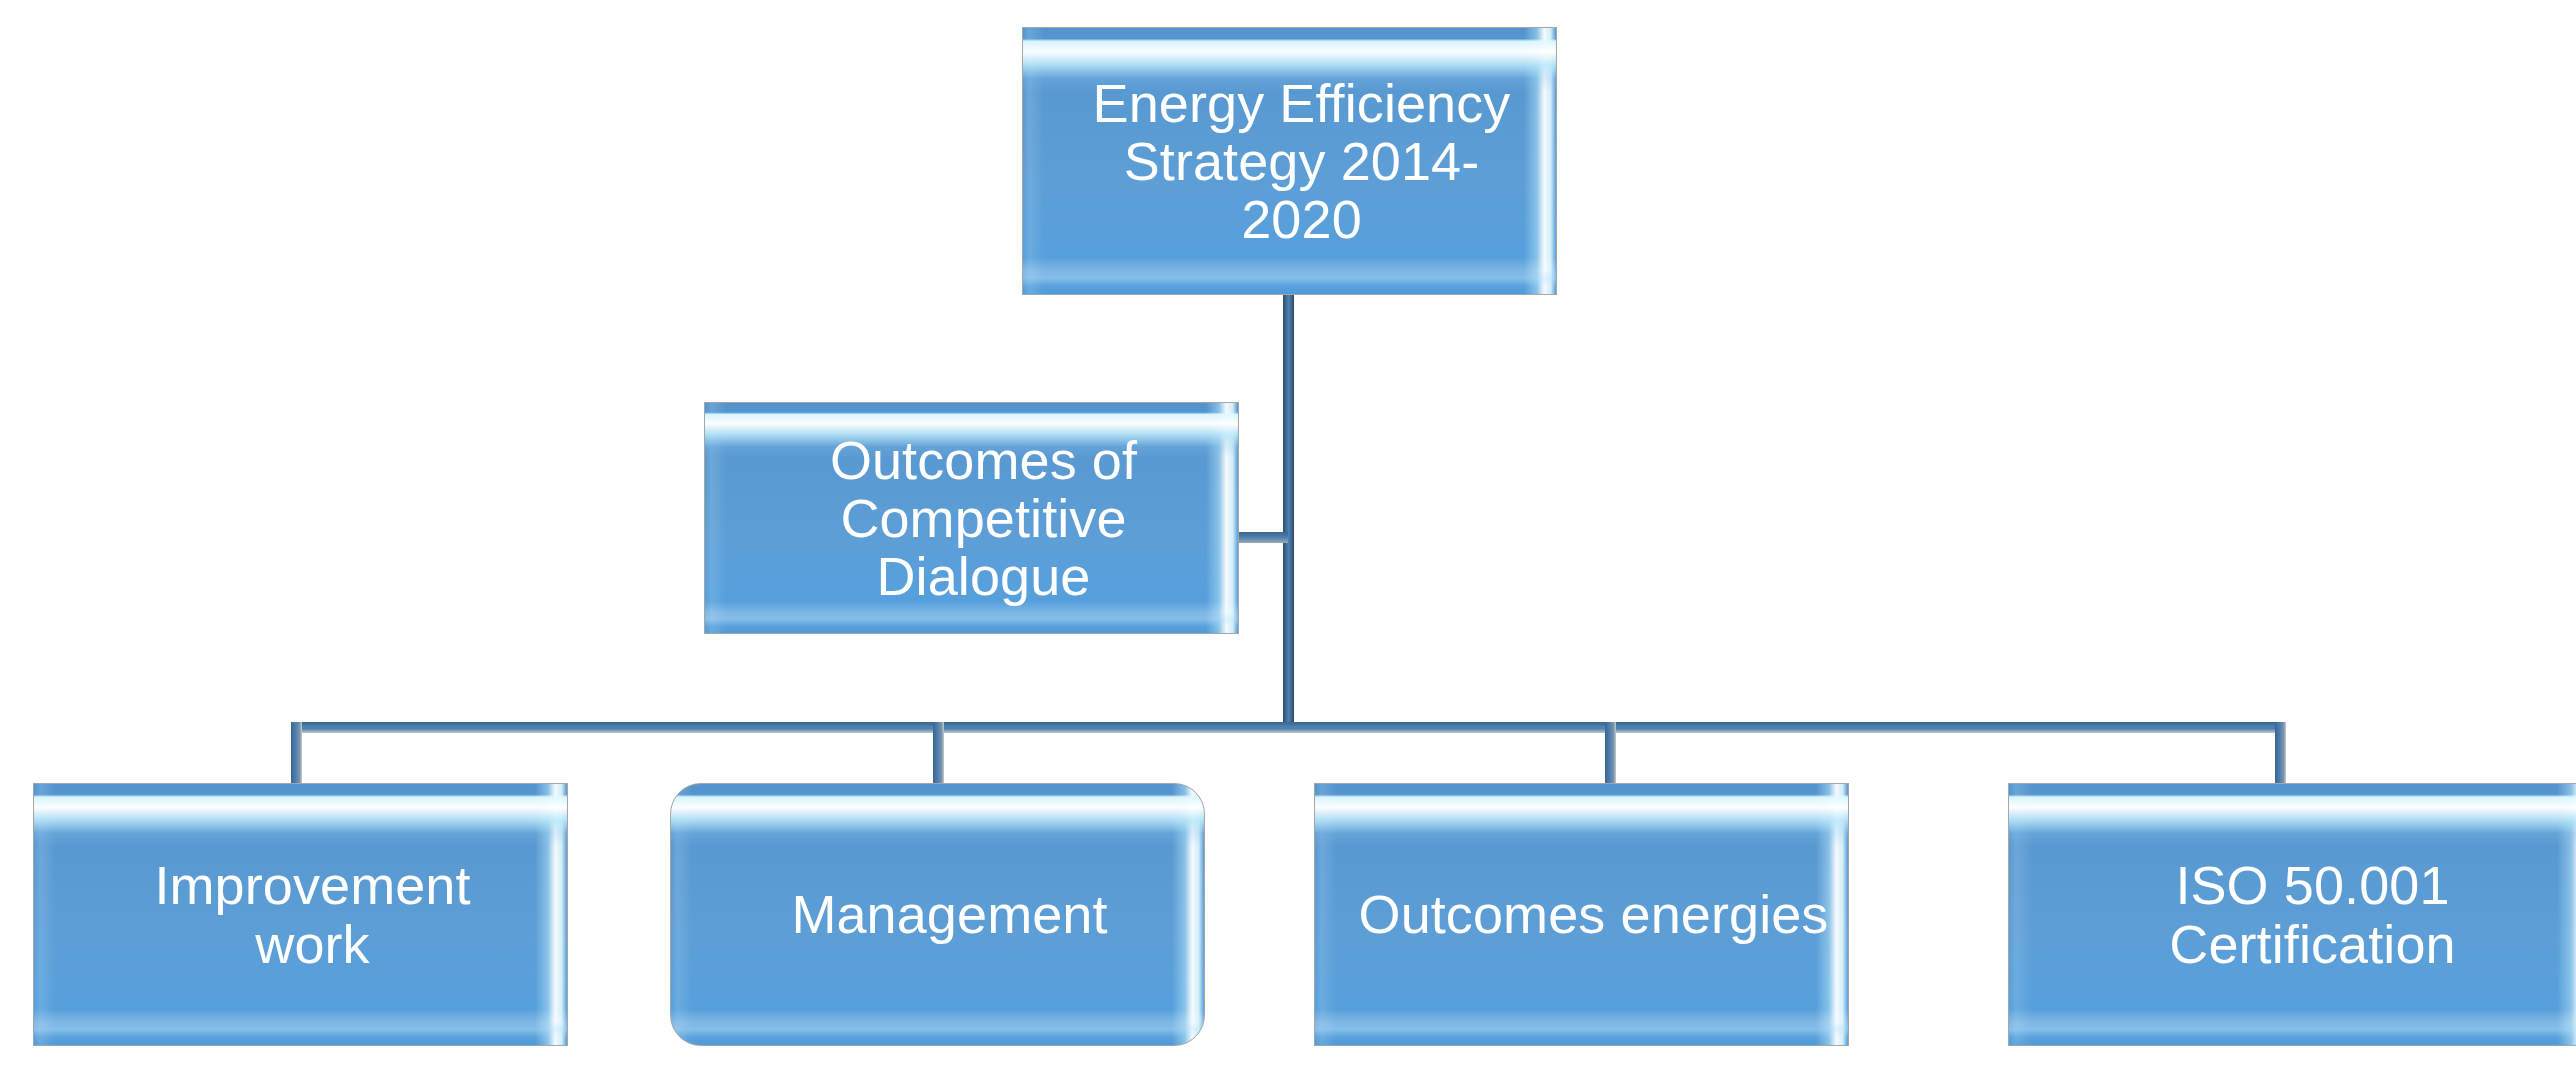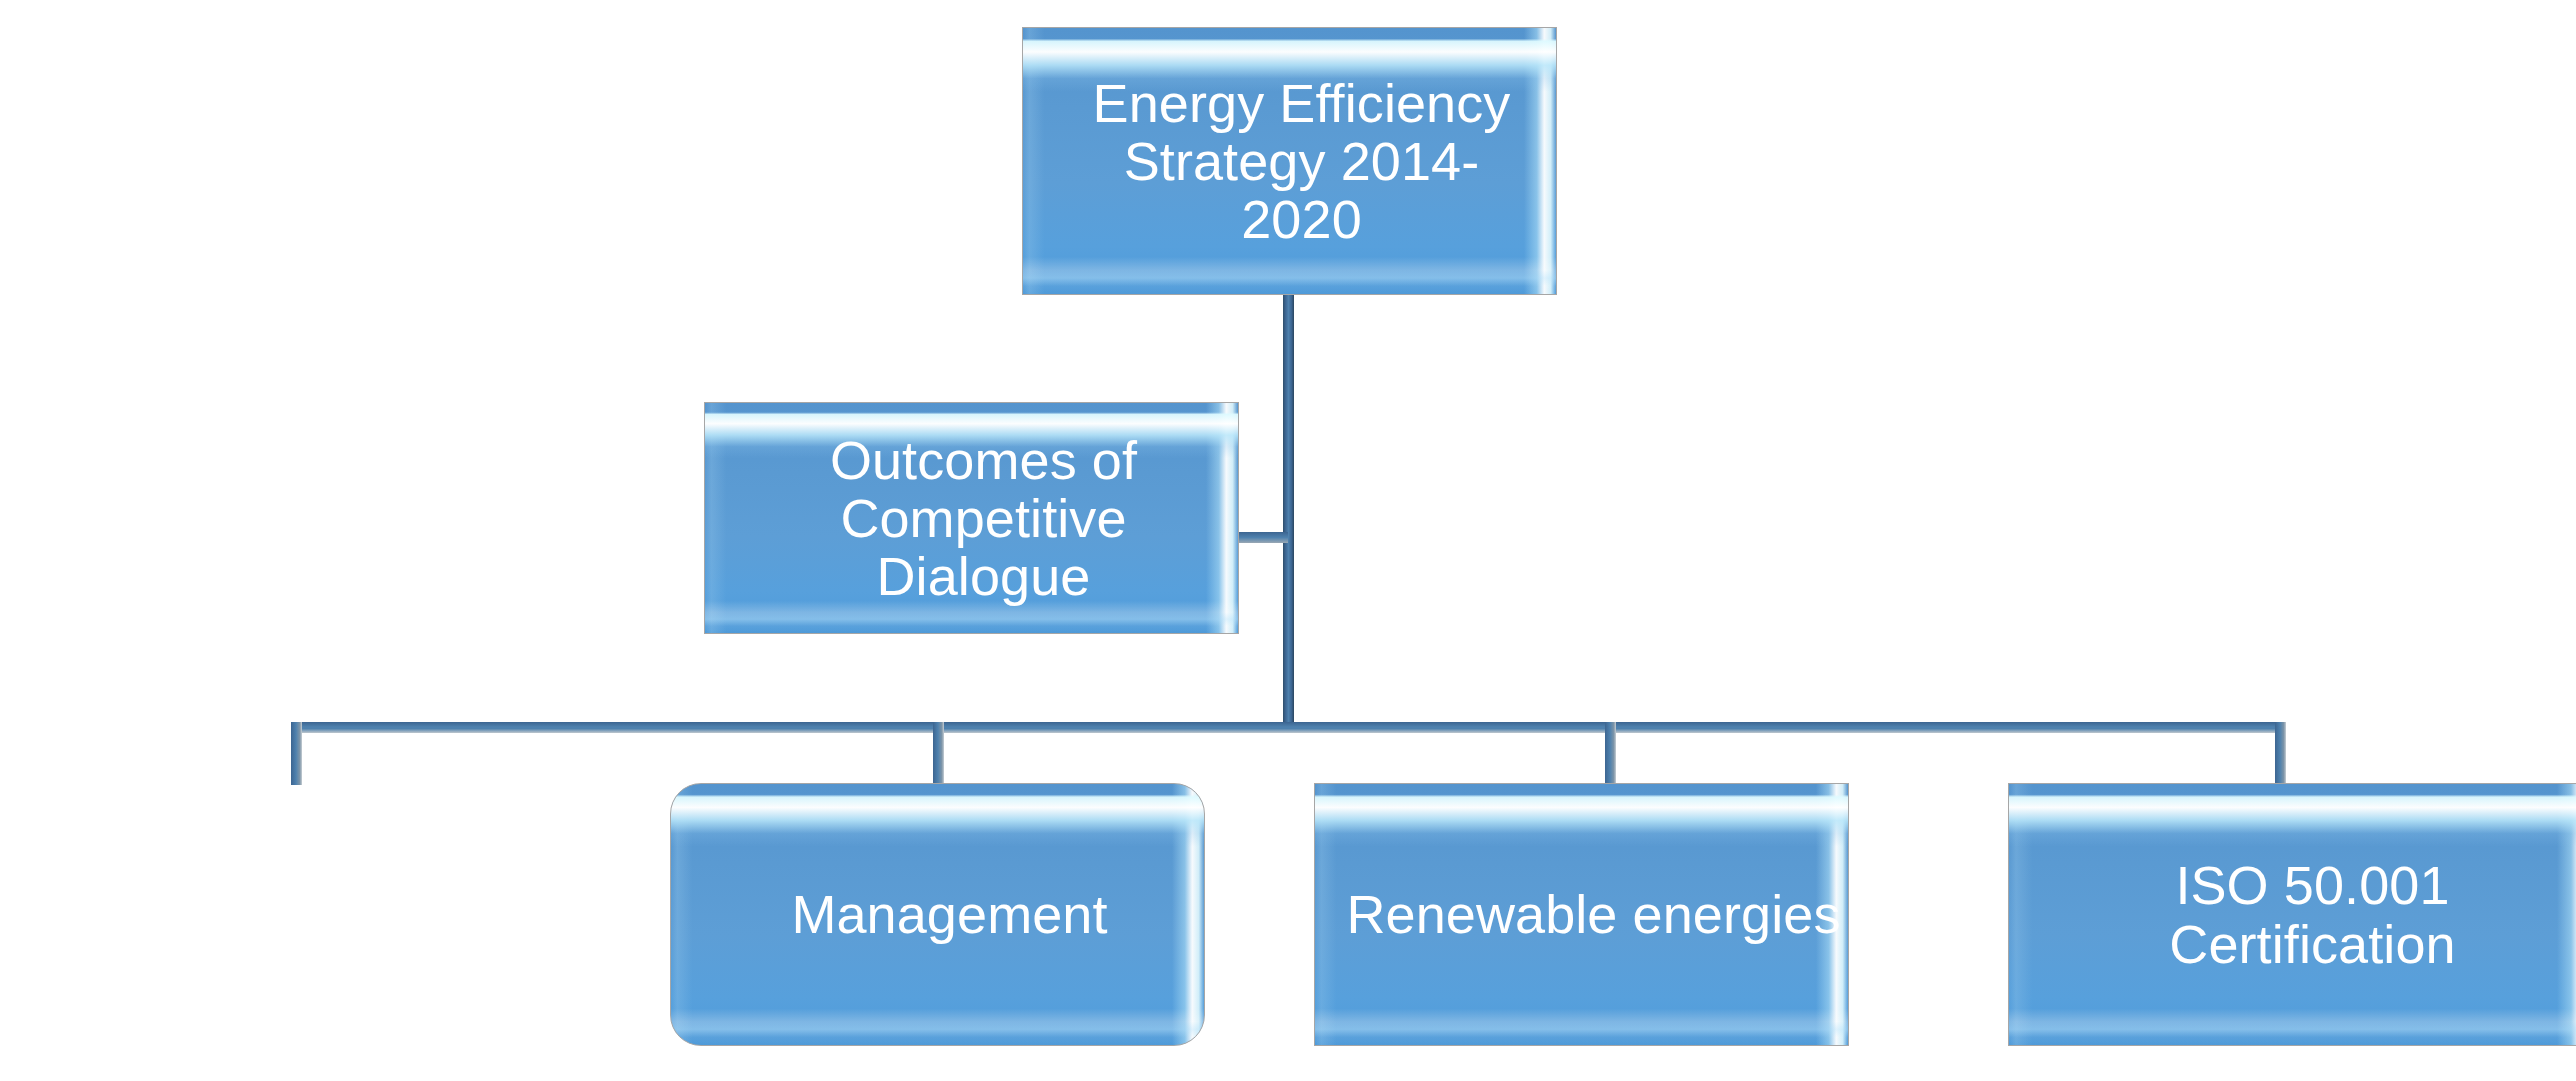--- a/index.html
+++ b/index.html
@@ -127,27 +127,31 @@
 Strategy 2014-
 2020</span>
   </div>
 
   <div class="node assistant" style="left:704px; top:402px; width:535px; height:232px;">
     <span class="node-label">Outcomes of
 Competitive
 Dialogue</span>
   </div>
 
+  <div class="node leaf" style="left:33px; top:783px; width:535px; height:263px;">
+    <span class="node-label">Improvement
+work</span>
+  </div>
 
   <div class="node leaf" style="left:670px; top:783px; width:535px; height:263px;border-radius:31px;">
     <span class="node-label">Management</span>
   </div>
 
   <div class="node leaf" style="left:1314px; top:783px; width:535px; height:263px;">
-    <span class="node-label">Renewable energies</span>
+    <span class="node-label">Outcomes energies</span>
   </div>
 
   <div class="node leaf" style="left:2008px; top:783px; width:585px; height:263px;">
     <span class="node-label">ISO 50.001
 Certification</span>
   </div>
 
 </div>
 
 

